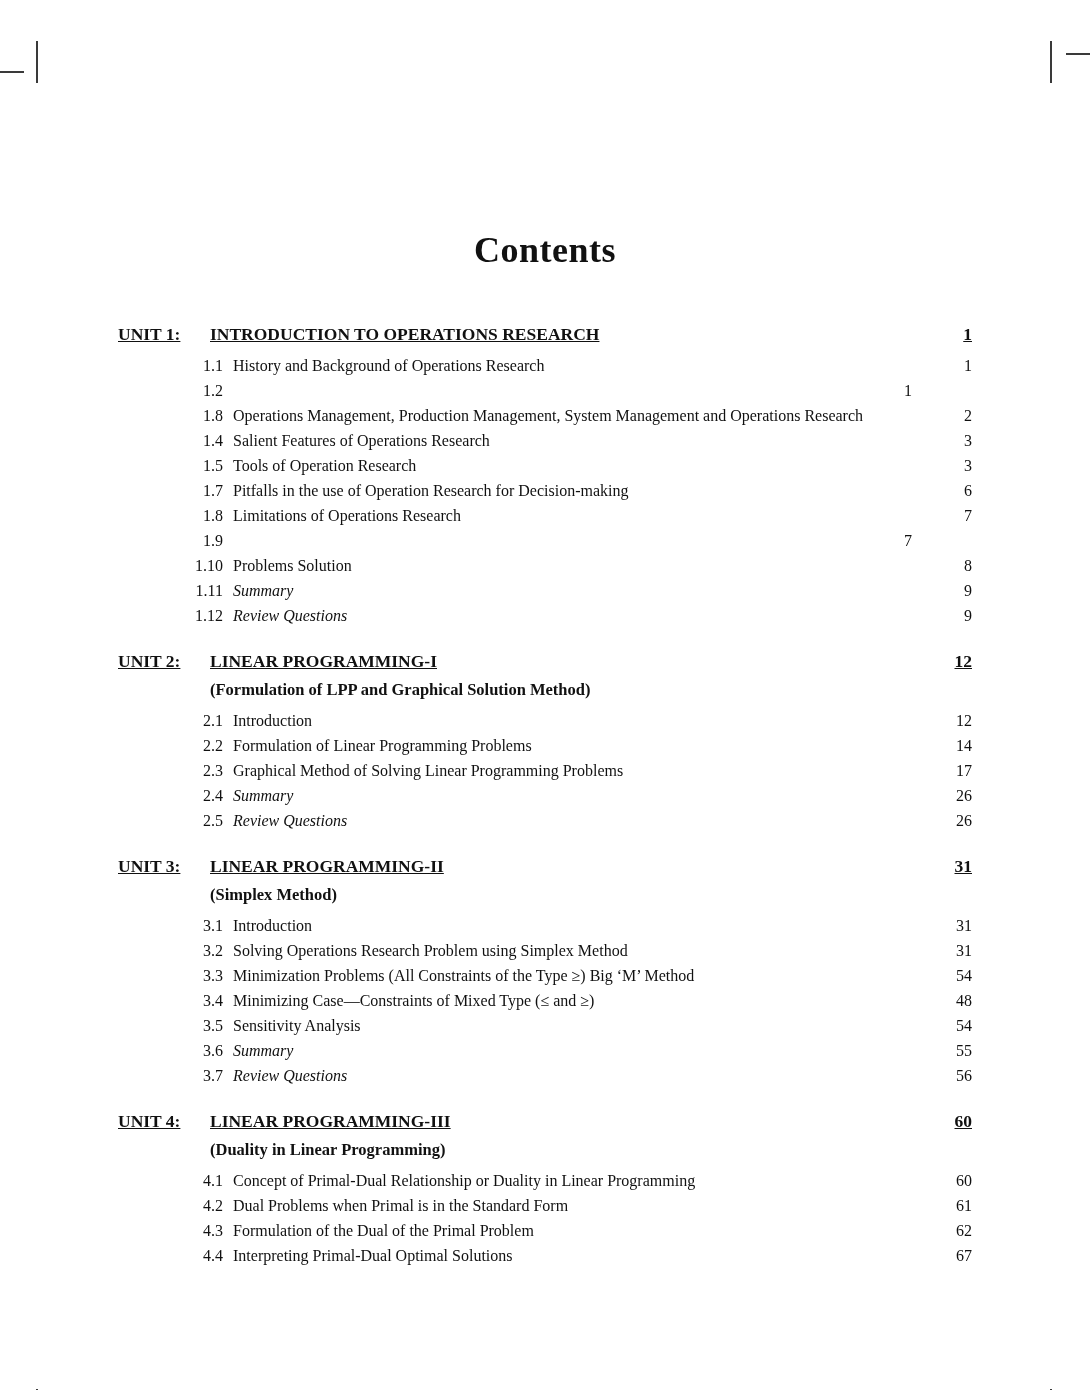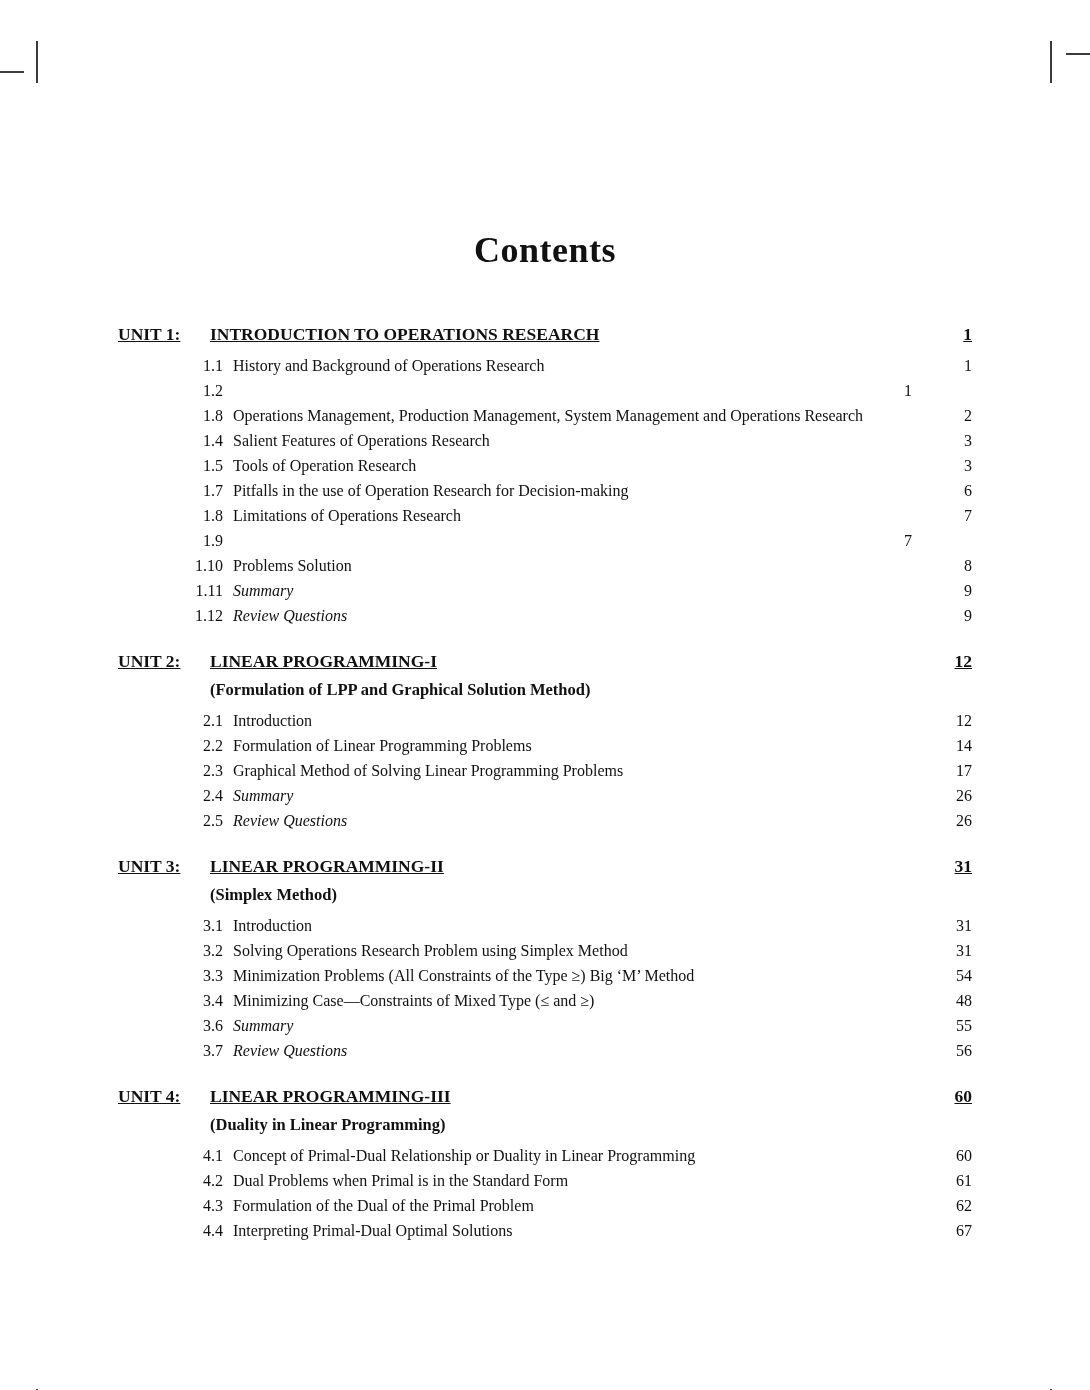--- a/index.html
+++ b/index.html
@@ -235,20 +235,25 @@
     <span class="entry-title">Minimization Problems (All Constraints of the Type ≥) Big ‘M’ Method</span>
     <span class="entry-page">54</span>
   </div>
 
   <div class="entry">
     <span class="entry-num">3.4</span>
     <span class="entry-title">Minimizing Case—Constraints of Mixed Type (≤ and ≥)</span>
     <span class="entry-page">48</span>
   </div>
 
+  <div class="entry">
+    <span class="entry-num">3.5</span>
+    <span class="entry-title">Sensitivity Analysis</span>
+    <span class="entry-page">54</span>
+  </div>
 
   <div class="entry">
     <span class="entry-num">3.6</span>
     <span class="entry-title italic">Summary</span>
     <span class="entry-page">55</span>
   </div>
 
   <div class="entry">
     <span class="entry-num">3.7</span>
     <span class="entry-title italic">Review Questions</span>

